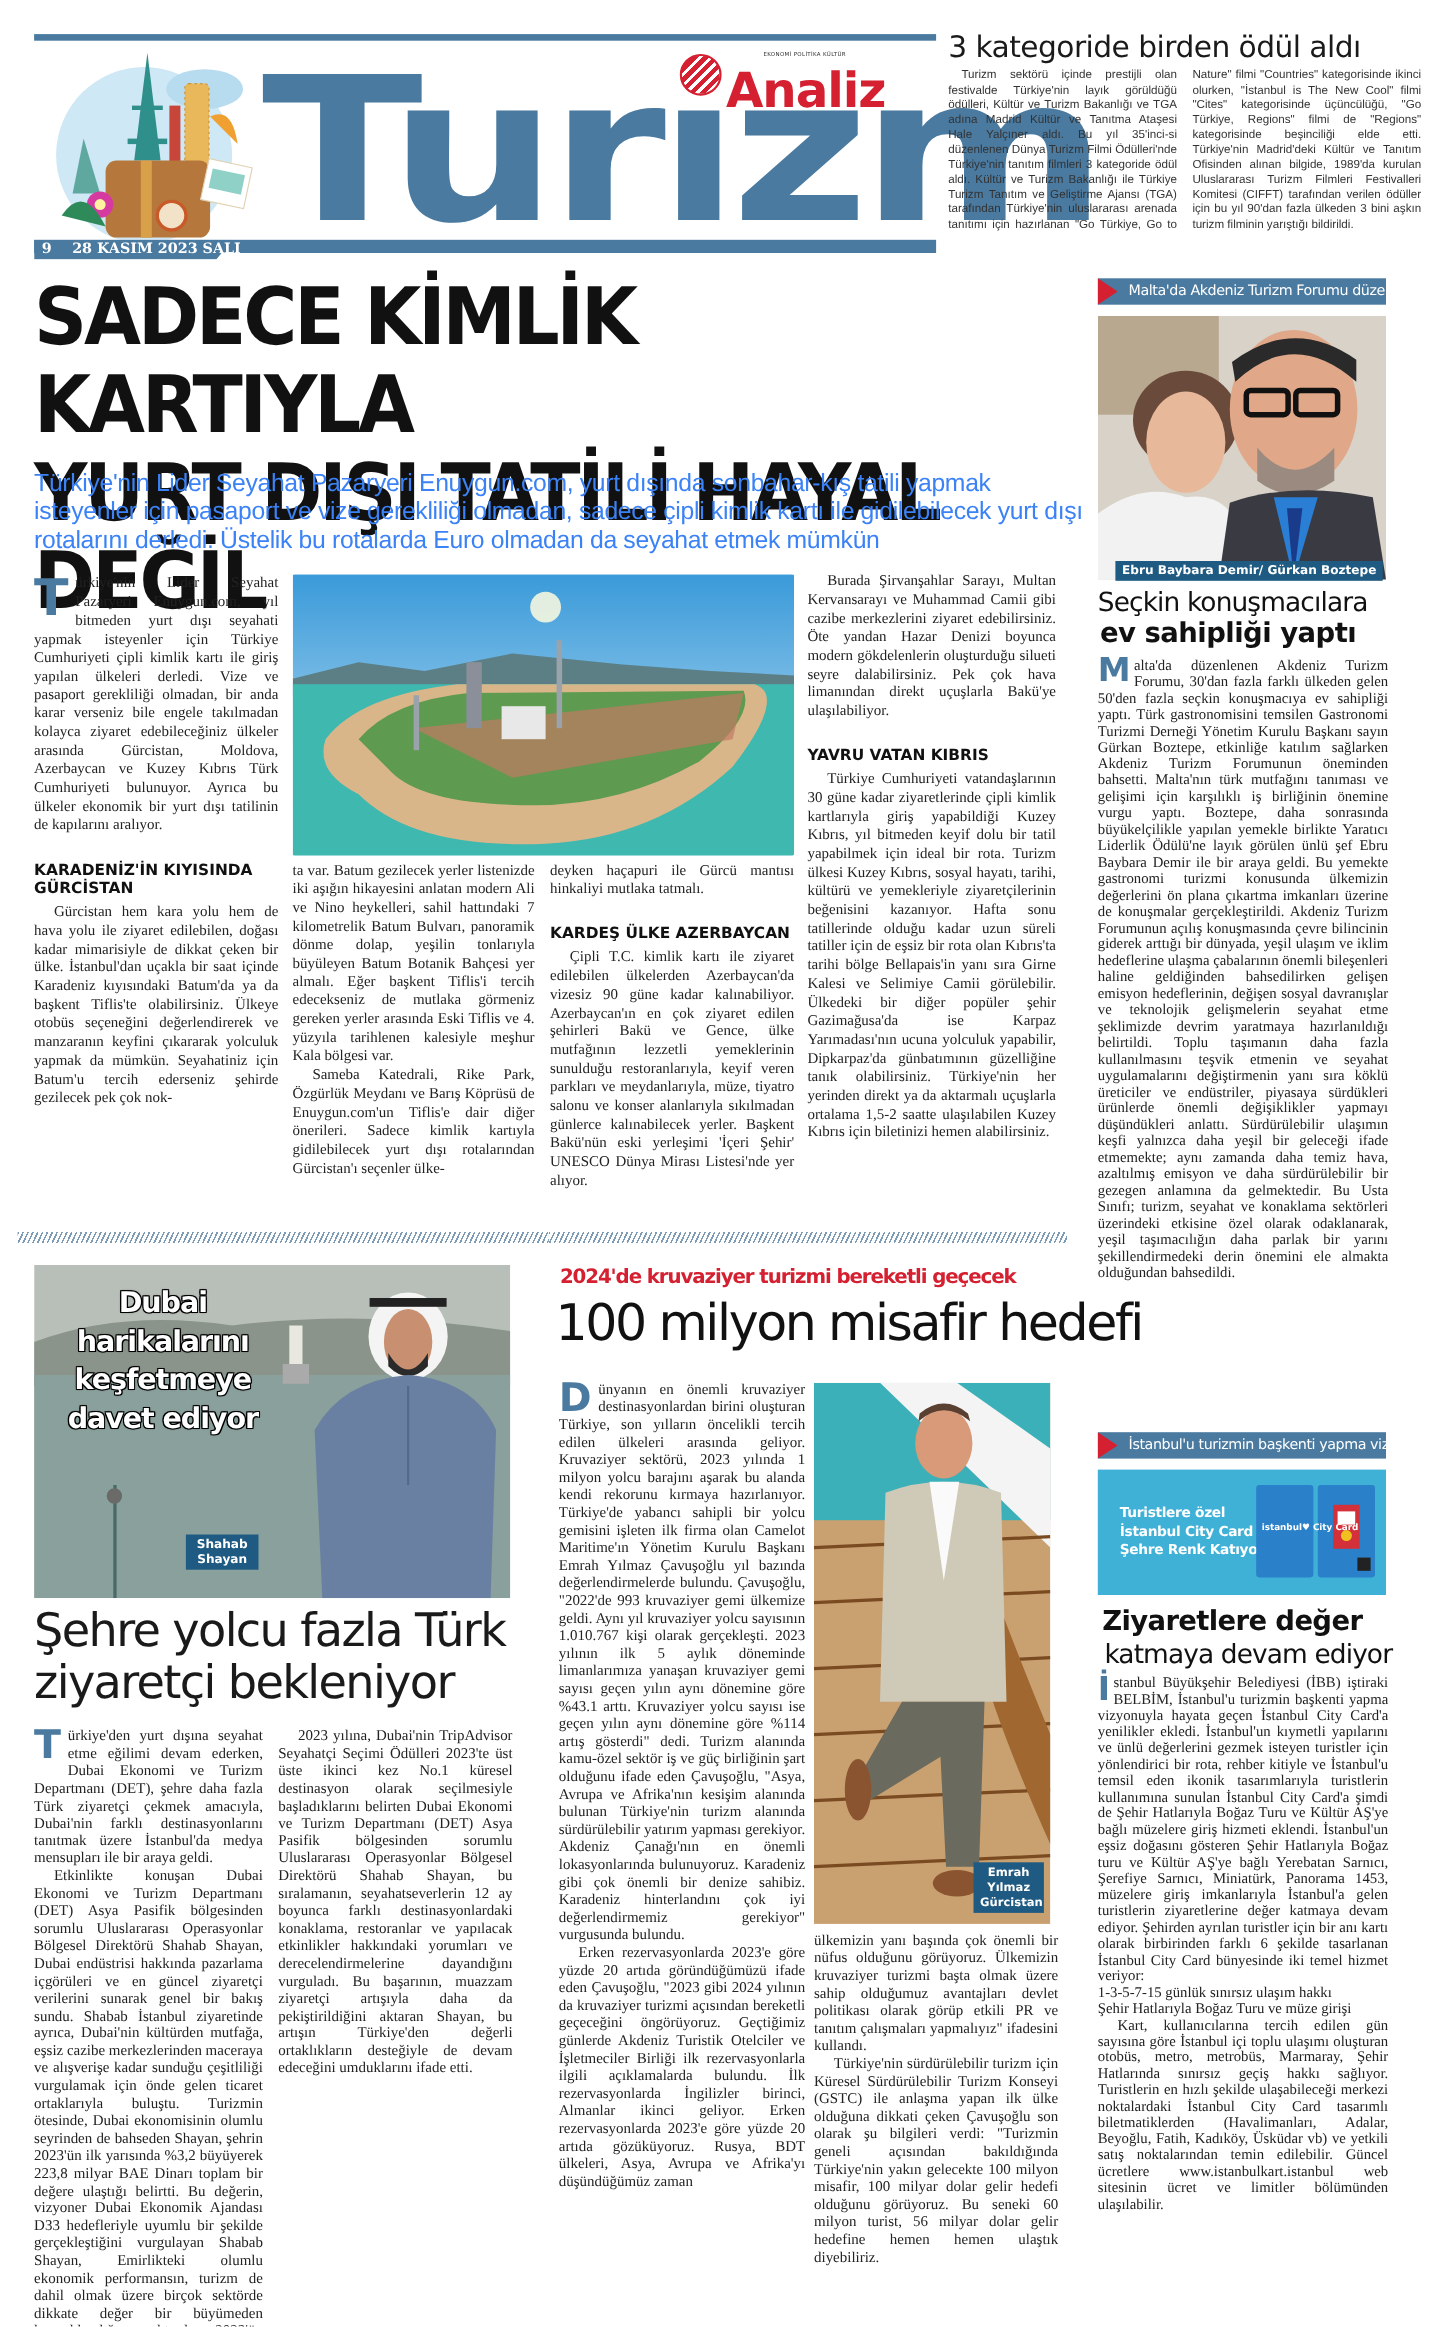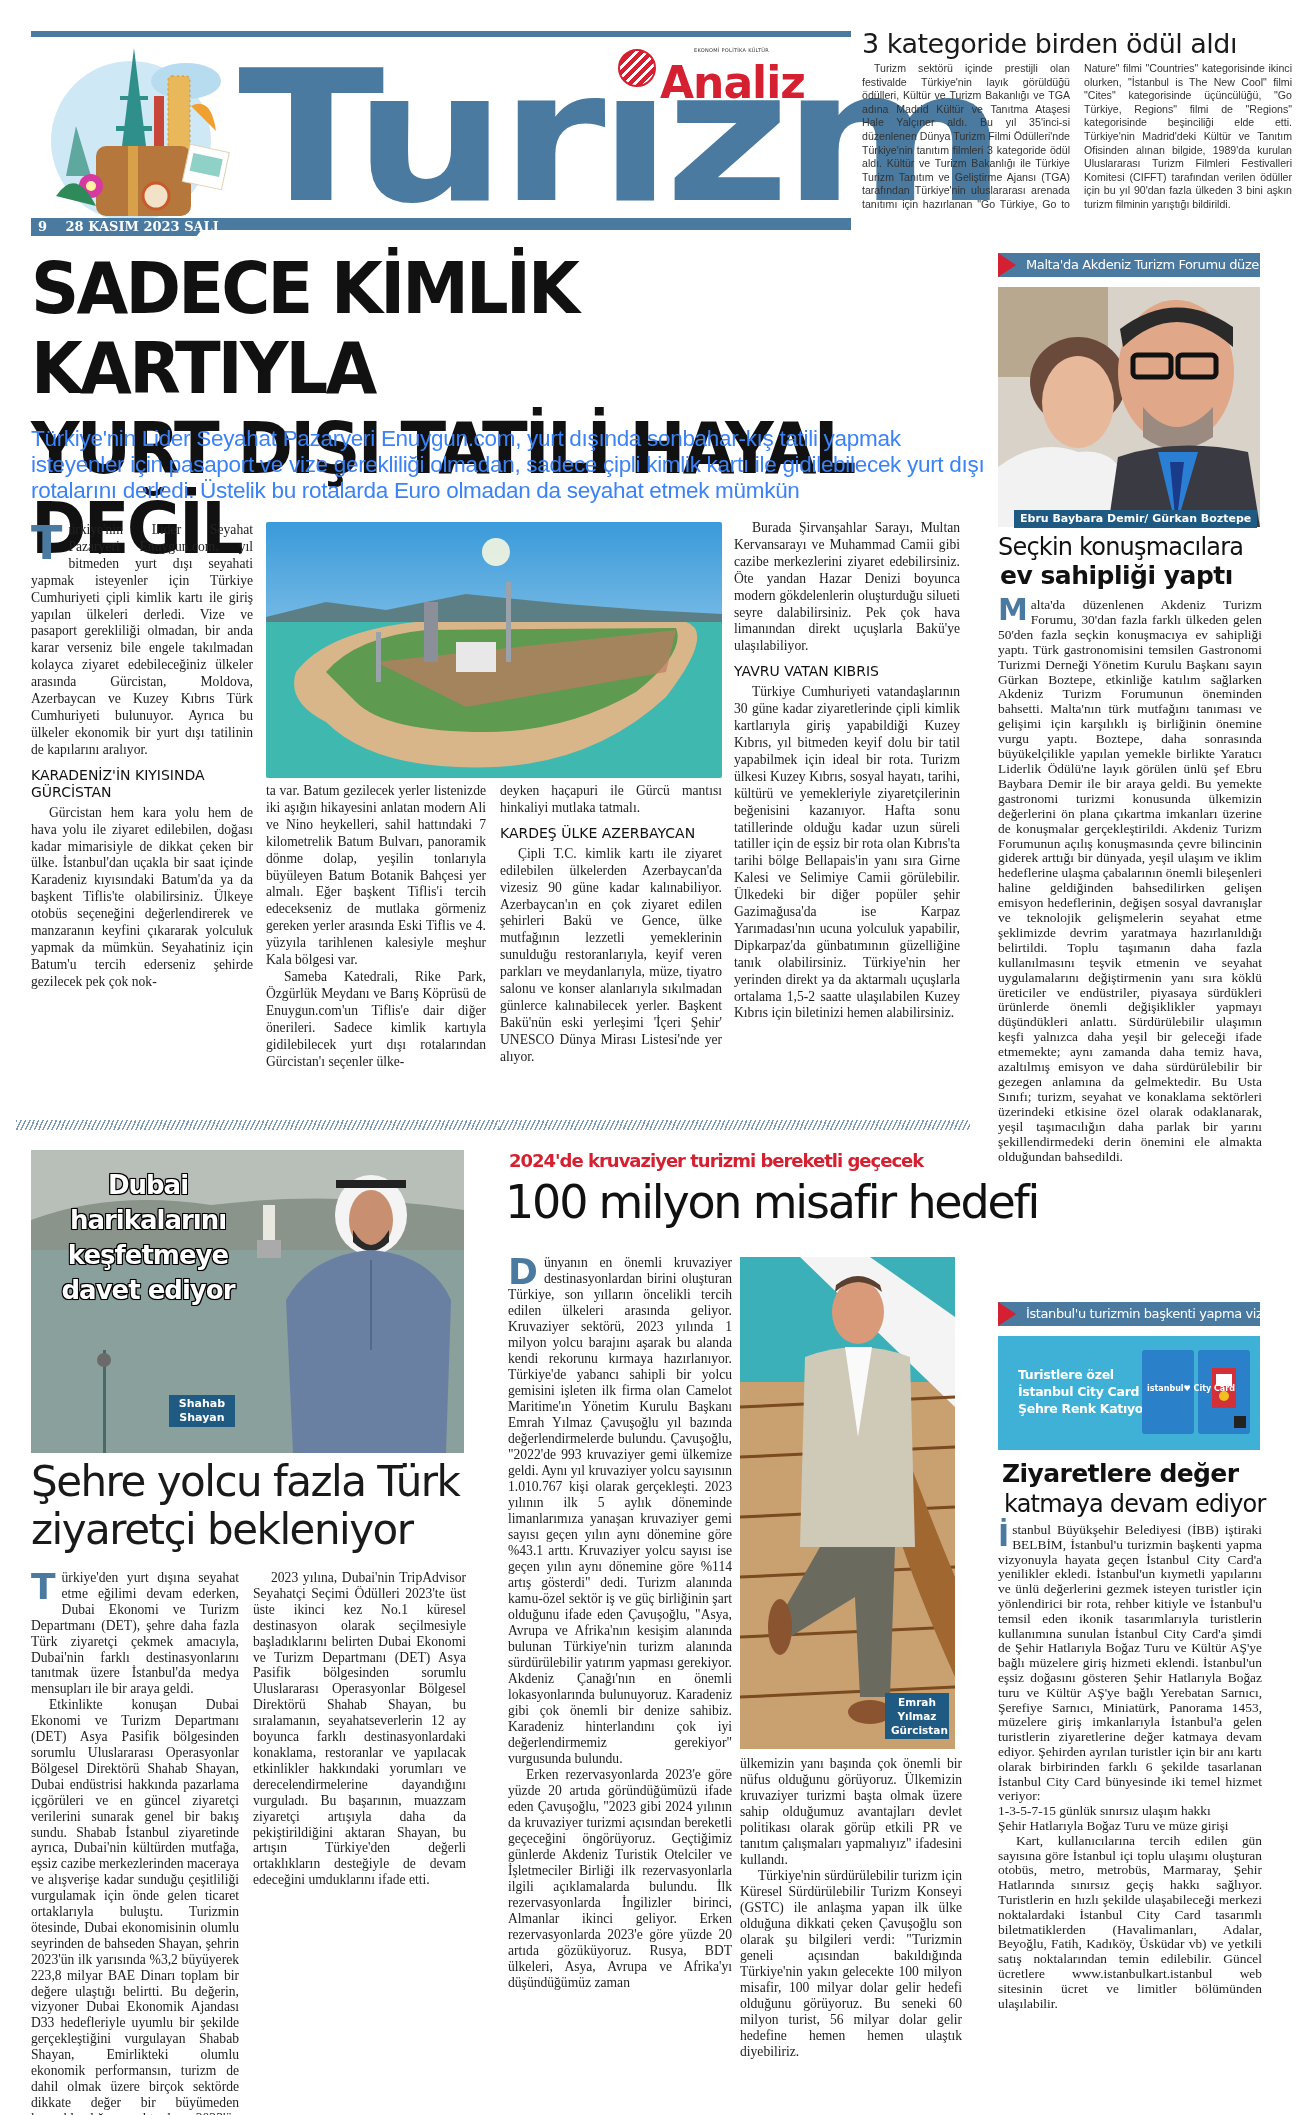--- a/index.html
+++ b/index.html
@@ -26,21 +26,21 @@
 
   
   .award-title { left: 862px; top: 28px; font-family: "DejaVu Sans", sans-serif; font-size: 27px; line-height: 32px; color: #1a1a1a; white-space: nowrap; letter-spacing: -0.5px; }
   .award-body { left: 862px; top: 62px; width: 430px; column-count: 2; column-gap: 14px; font-family: "Liberation Sans", "DejaVu Sans", sans-serif; font-size: 10.6px; line-height: 13.6px; color: #333; text-align: justify; }
   .award-body p { text-indent: 12px; }
 
   
   .main-head { left: 31px; top: 248px; width: 950px; font-family: "DejaVu Sans", sans-serif; font-weight: bold; font-size: 72px; line-height: 80px; color: #111; letter-spacing: -3px; transform: scaleX(0.93); transform-origin: left top; }
   .main-deck { left: 31px; top: 426px; width: 960px; font-family: "Liberation Sans", "DejaVu Sans", sans-serif; font-size: 22.5px; line-height: 26px; color: #3b82f6; letter-spacing: -0.3px; }
 
-  .sub-head { font-family: "DejaVu Sans", sans-serif; font-weight: normal; font-size: 14px; line-height: 17px; color: #111; margin: 8px 0 4px 0; text-indent: 0; text-align: left; }
+  .sub-head { font-family: "DejaVu Sans", sans-serif; font-weight: bold; font-size: 14px; line-height: 17px; color: #111; margin: 24px 0 4px 0; text-indent: 0; text-align: left; }
 
   .dropcap { float: left; font-family: "DejaVu Sans", sans-serif; font-weight: bold; color: #4a7aa0; font-size: 46px; line-height: 38px; margin: 2px 6px 0 0; }
 
   
   .a1-col1 { left: 31px; top: 522px; width: 222px; }
   .batumi-img { left: 266px; top: 522px; width: 456px; height: 256px; border-radius: 2px; overflow: hidden; }
   .a1-col2 { left: 266px; top: 783px; width: 220px; }
   .a1-col3 { left: 500px; top: 783px; width: 222px; }
   .a1-col4 { left: 734px; top: 520px; width: 226px; }
 

